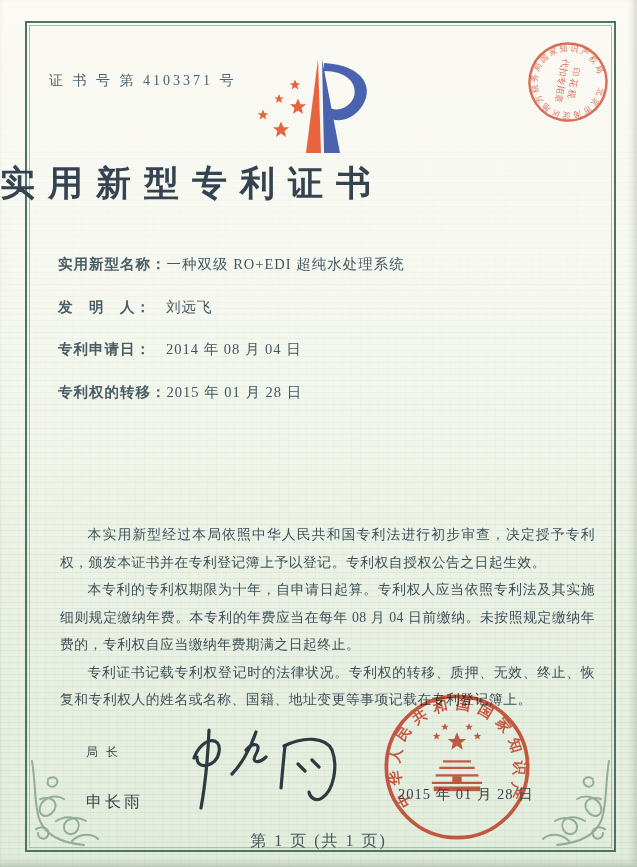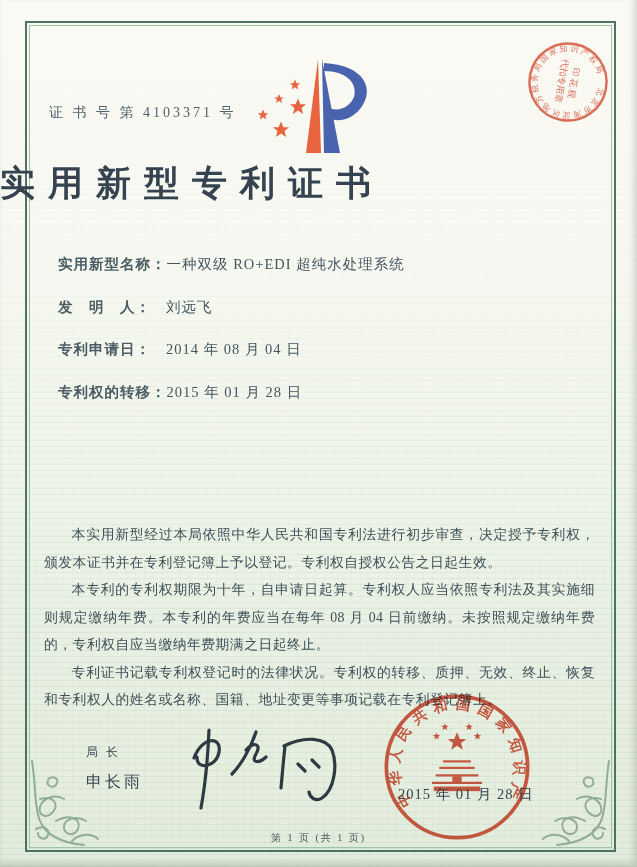--- a/index.html
+++ b/index.html
@@ -20,59 +20,58 @@
     mask-image:linear-gradient(180deg, transparent 0%, rgba(0,0,0,.45) 38%, #000 72%);
   }
   .frame {
     position:absolute; left:25px; top:21px; right:21px; bottom:15px;
     border:2px solid #4e7263; pointer-events:none;
   }
   .frame::after { content:""; position:absolute; inset:2px; border:1px solid #9fc2a8; }
   .cert-no {
     position:absolute; left:49px; top:72px; font-size:14px; color:#50626f;
     letter-spacing:3px;
-    margin-top:32px;
   }
   .logo { position:absolute; left:248px; top:55px; width:150px; height:102px; }
   .title {
     position:absolute; left:0; right:0; top:160px; 
     font-size:35px; font-weight:bold; color:#34434f; letter-spacing:13px;
   }
   .fields { position:absolute; left:58px; top:255px; right:50px; }
   .field-row { margin-bottom:23.5px; font-size:14.5px; color:#42586299; color:#44585f; }
   .field-row .label { display:inline-block; min-width:108px; white-space:pre; color:#4a5d64; letter-spacing:1px;font-weight:bold; }
   .field-row .value { color:#435660; letter-spacing:1px; }
   .paragraphs {
     position:absolute; left:44px; right:42px; top:521px;
     font-size:13.8px; line-height:27.5px; color:#3d5058; text-align:justify;
     letter-spacing:.5px;
   }
-  .para { text-indent:2em; }
+  .para { text-indent:2em;margin-left:16px; }
   .officer { position:absolute; left:86px; top:744px; color:#3a474f; }
   .officer .role { font-size:12px; letter-spacing:8px; }
-  .officer .name { font-size:16px; letter-spacing:3px; margin-top:11px; }
+  .officer .name { font-size:16px; letter-spacing:3px; margin-top:31px; }
   .signature { position:absolute; left:172px; top:724px; width:180px; height:95px; }
   .seal {
     position:absolute; left:378px; top:688px; width:158px; height:158px;
     mix-blend-mode:multiply; opacity:.92;
   }
   .seal-date {
     position:absolute; left:398px; top:785px; width:180px; font-size:14.5px;
     color:#36444e; letter-spacing:1px; z-index:5;
   }
   .corner-stamp {
     position:absolute; left:521px; top:35px; width:94px; height:94px;
     transform:rotate(100deg); mix-blend-mode:multiply; opacity:.85;
   }
   .flourish { position:absolute; width:86px; height:96px; opacity:.8; }
   .flourish.left  { left:26px;  bottom:16px; }
   .flourish.right { right:22px; bottom:16px; transform:scaleX(-1); }
   .footer {
     position:absolute; left:0; right:0; top:831px; text-align:center;
-    font-size:10px; color:#46565e; letter-spacing:2px;
+    font-size:16px; color:#46565e; letter-spacing:2px;
   }
 </style>
 </head>
 <body>
 
 <div class="page">
   <div class="texture"></div>
   <div class="frame"></div>
 
   <div class="cert-no">证 书 号 第 4103371 号</div>

